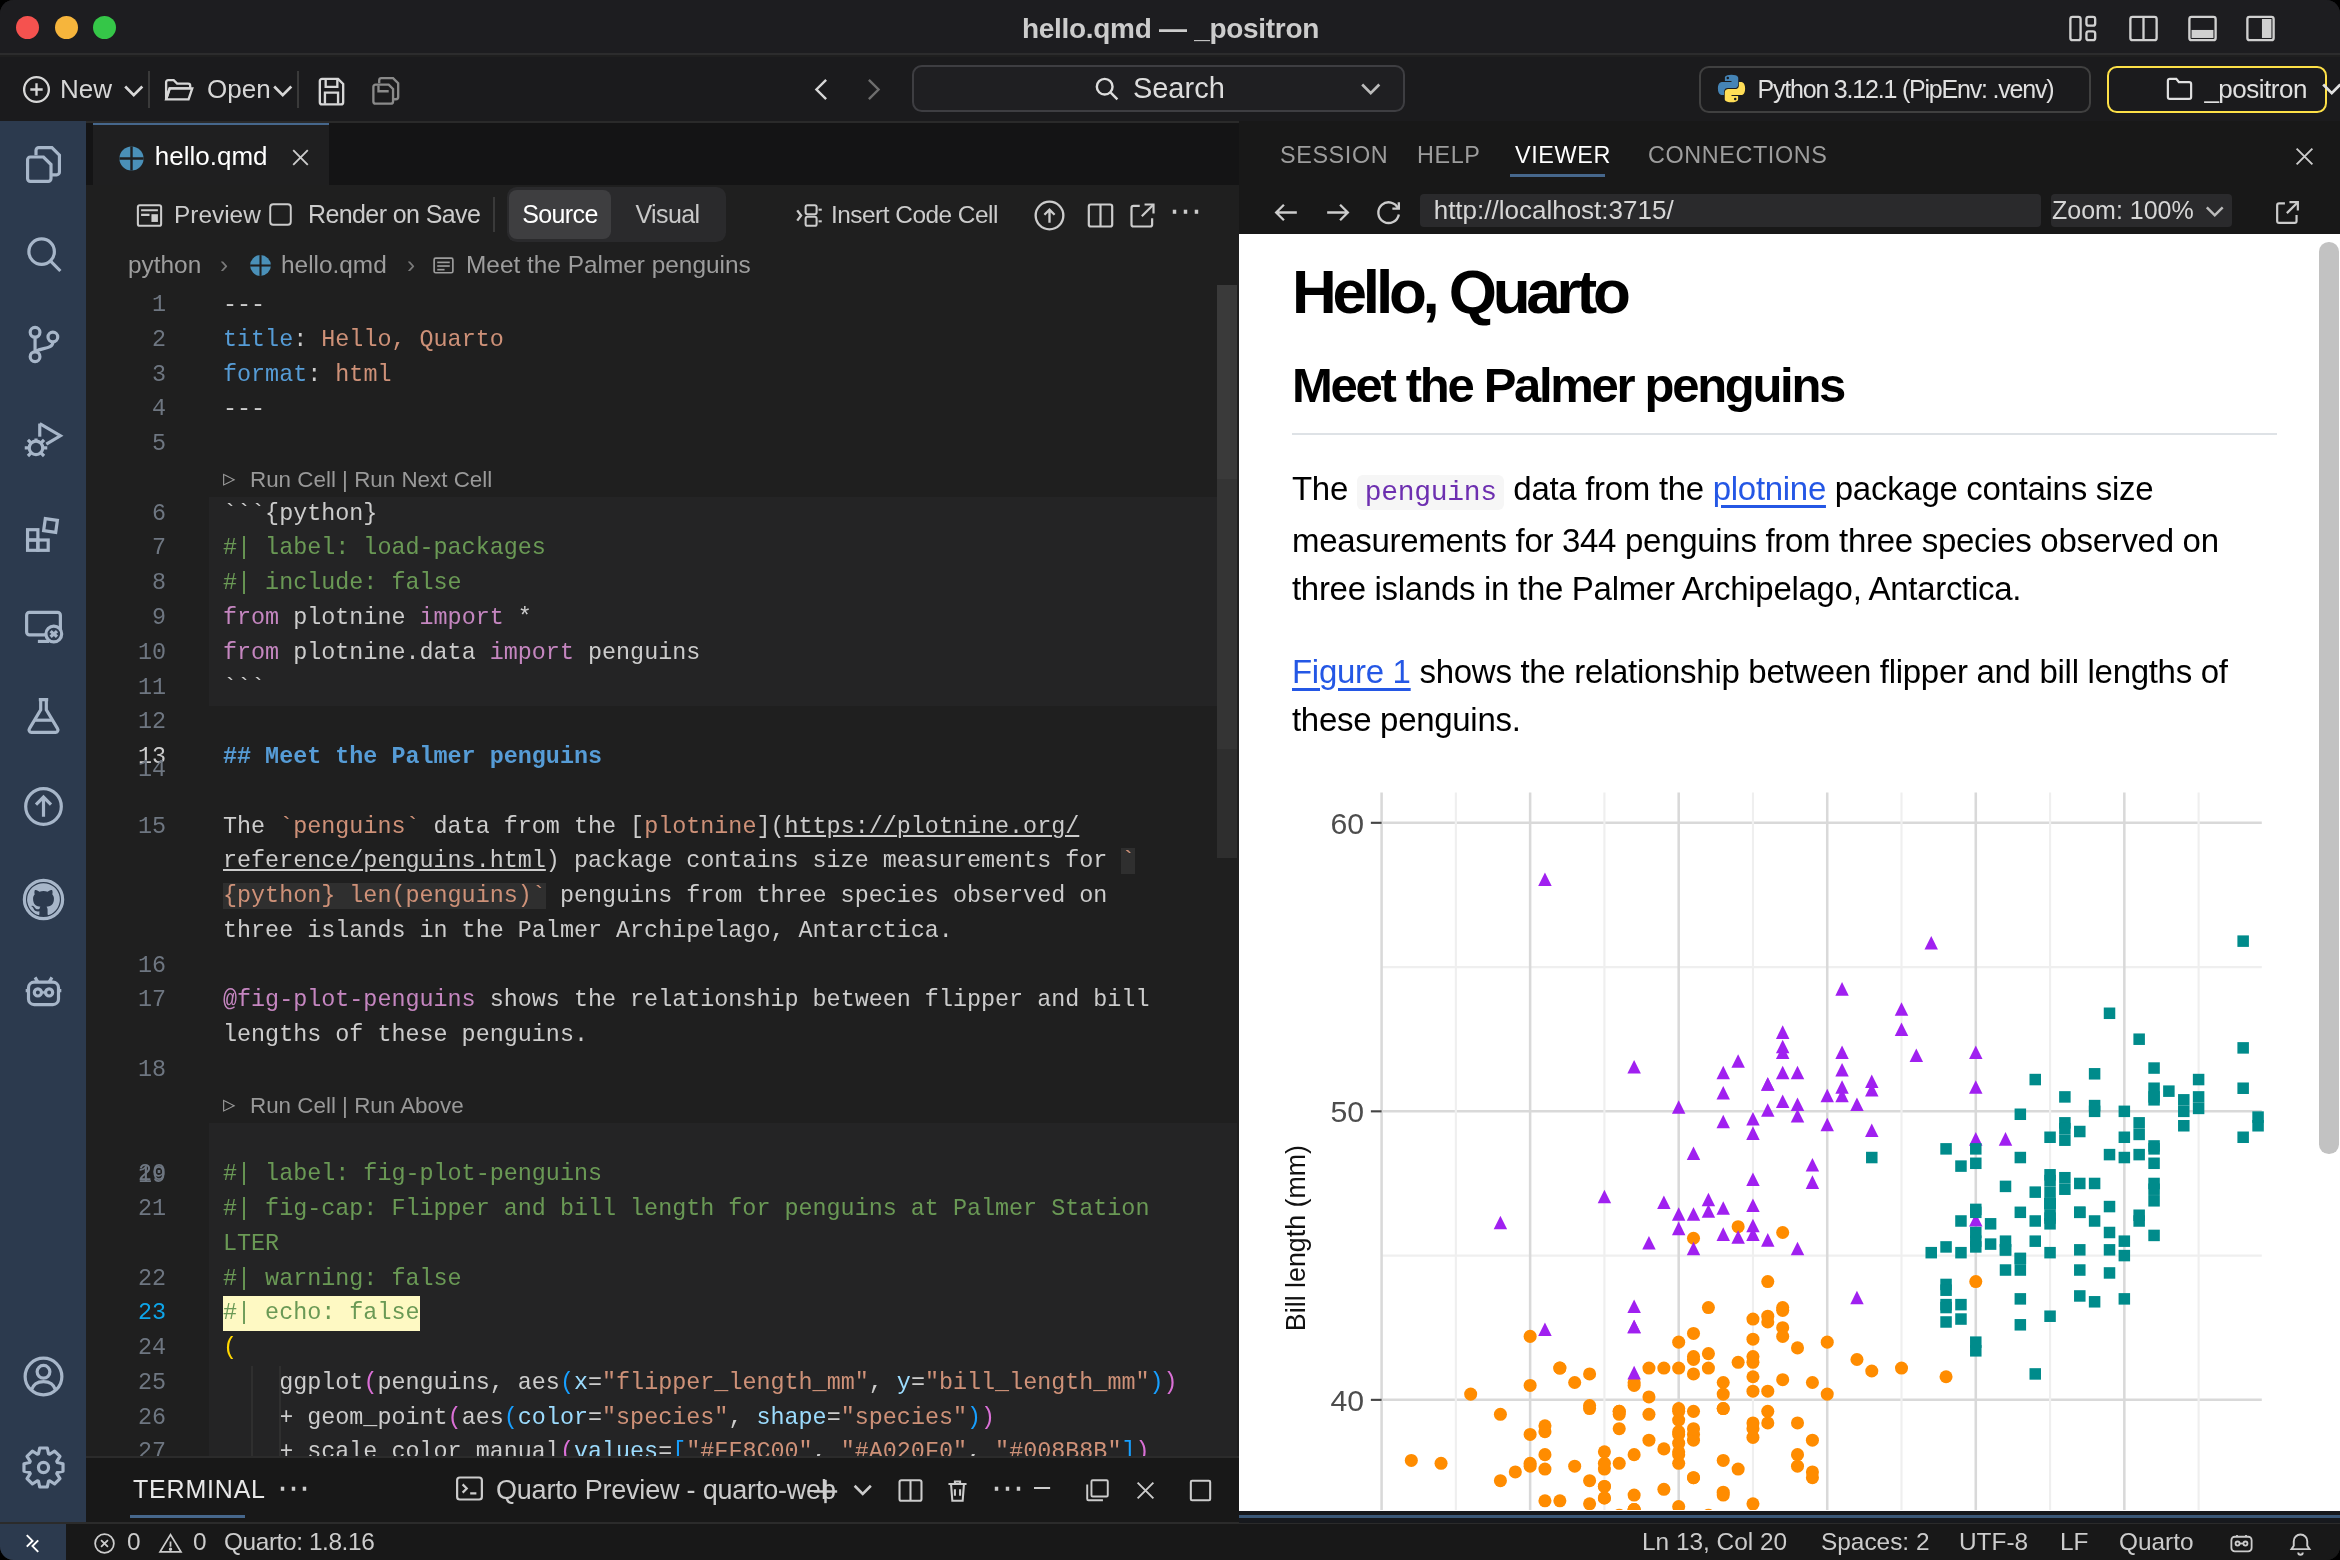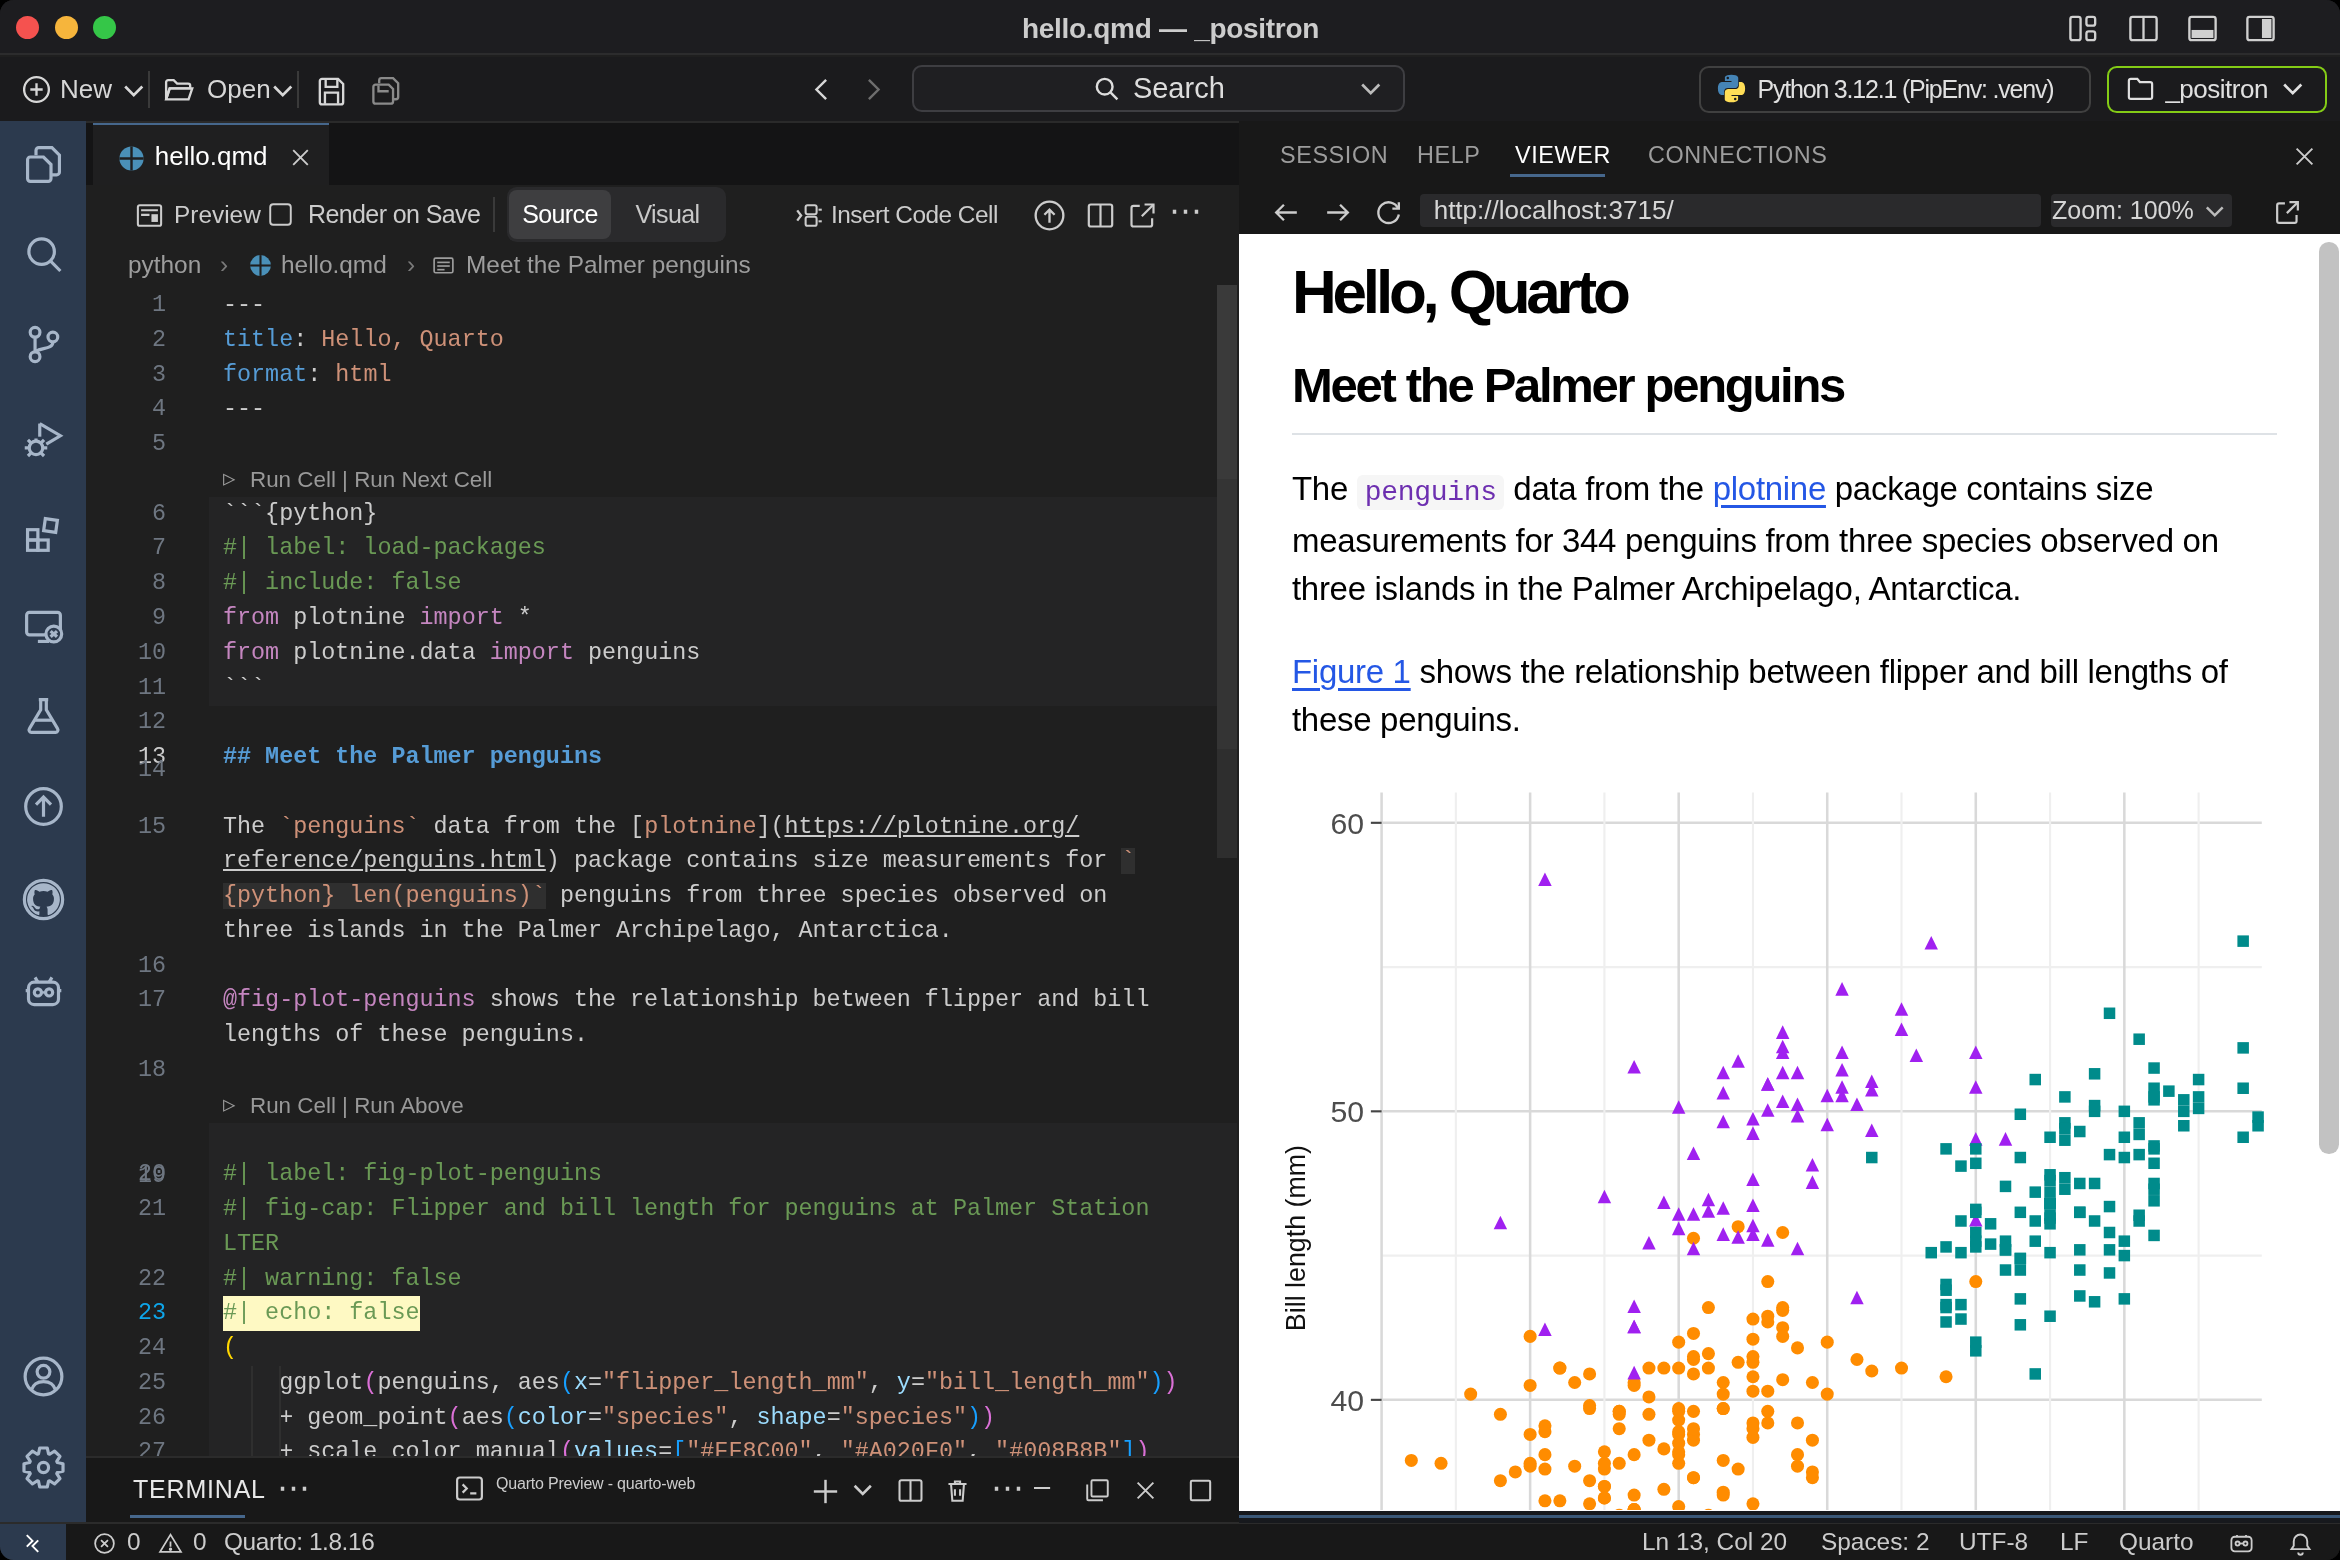--- a/index.html
+++ b/index.html
@@ -7,21 +7,21 @@
 
 .titlebar { position:absolute; left:0; top:0; width:2341px; height:55px; background:#1d1d20; border-bottom:2px solid #2c2c2d;}
 .tl { position:absolute; top:15.6px; width:23.4px; height:23.4px; border-radius:50%; }
 .wtitle { position:absolute; top:12.7px; width:100%; text-align:center; color:#cccccc; font-size:28px; font-weight:700; letter-spacing:-0.3px;}
 
 .toolbar { position:absolute; left:0; top:57px; width:2341px; height:64px; background:#1b1b1d; }
 .tbtn { position:absolute; top:0; height:64px; line-height:64px; color:#d7d7d7; font-size:26px; }
 .tsep { position:absolute; top:13.7px; width:2px; height:37px; background:#3a3a3a; }
 .searchbox { position:absolute; left:912px; top:7.8px; width:493px; height:47px; background:#1f1f22; border:2px solid #3e3e42; border-radius:9.8px; color:#dddddd; font-size:29px; text-align:center; line-height:43px; }
 .pybtn { position:absolute; left:1699px; top:8.8px; width:392px; height:47px; border:2px solid #404040; border-radius:9.8px; color:#e0e0e0; font-size:25px; letter-spacing:-1.2px; line-height:43px; white-space:nowrap; overflow:hidden; }
-.posbtn { position:absolute; left:2107px; top:8.8px; width:220px; height:47px; border:2px solid #84cc16; border-radius:9.8px; color:#e0e0e0; font-size:26px; letter-spacing:-0.5px; line-height:43px; white-space:nowrap; }
+.posbtn { position:absolute; left:2107px; top:8.8px; width:220px; height:47px; border:2px solid #fde047; border-radius:9.8px; color:#e0e0e0; font-size:26px; letter-spacing:-0.5px; line-height:43px; white-space:nowrap;padding-left:39px; }
 
 .actbar { position:absolute; left:0; top:121px; width:86px; height:1401px; background:#2c3a4e; }
 .aicon { position:absolute; left:20.5px; width:45px; height:45px; }
 
 .tabstrip { position:absolute; left:86px; top:121px; width:1153px; height:64px; background:#141415; border-top:2px solid #2a2a2a; }
 .tab { position:absolute; left:6.8px; top:0; width:236px; height:64px; background:#1f1f20; border-top:2.9px solid #46678c; }
 .edtoolbar { position:absolute; left:86px; top:185px; width:1153px; height:59px; background:#1f1f1f; }
 .breadcrumb { position:absolute; left:86px; top:244px; width:1153px; height:41px; background:#1f1f1f; color:#9d9d9d; font-size:24.4px; line-height:41px; }
 .editor { position:absolute; left:86px; top:285px; width:1153px; height:1171px; background:#1f1f1f; overflow:hidden; }
 .crow { position:absolute; left:0; width:1153px; height:35px; font-family:"Liberation Mono",monospace; font-size:23.4px; line-height:35px; white-space:pre; }
@@ -310,21 +310,21 @@
 </div>
 
 <div class="termbar">
  <span class="abs" style="left:47px;top:16.6px;font-size:25px;letter-spacing:0.8px;color:#e8e8e8;">TERMINAL</span>
  <div class="abs" style="left:44px;top:57px;width:115px;height:2.9px;background:#46678c;"></div>
  <span class="abs" style="left:191px;top:9.8px;font-size:33px;color:#cccccc;letter-spacing:2px;">⋯</span>
  <svg class="abs" style="left:367px;top:13.7px" width="33" height="33" viewBox="0 0 24 24" fill="none" stroke="#cccccc" stroke-width="1.6">
         <rect x="3" y="4" width="18" height="16" rx="2"></rect>
         <path d="M7 9 l3 3 -3 3 M12.5 15.5 H17"></path>
       </svg>
- <span class="abs" style="left:410px;top:16.6px;font-size:16px;letter-spacing:-0.2px;color:#cccccc;">Quarto Preview - quarto-web</span>
+ <span class="abs" style="left:410px;top:16.6px;font-size:27px;letter-spacing:-0.2px;color:#cccccc;">Quarto Preview - quarto-web</span>
  <svg class="abs" style="left:722px;top:15.6px" width="35" height="35" viewBox="0 0 24 24" fill="none" stroke="#cccccc" stroke-width="1.7">
         <line x1="12" y1="4" x2="12" y2="20"></line>
         <line x1="4" y1="12" x2="20" y2="12"></line>
       </svg>
  <svg class="abs" style="left:767px;top:25px" width="19.5" height="13.7" viewBox="0 0 12 8" fill="none" stroke="#cccccc" stroke-width="1.6">
         <path d="M1 1.5 L6 6.5 L11 1.5"></path>
       </svg>
  <svg class="abs" style="left:809px;top:16.6px" width="31" height="31" viewBox="0 0 24 24" fill="none" stroke="#cccccc" stroke-width="1.6">
         <rect x="3.5" y="4" width="17" height="16" rx="1.5"></rect>
         <line x1="12" y1="4" x2="12" y2="20"></line>

